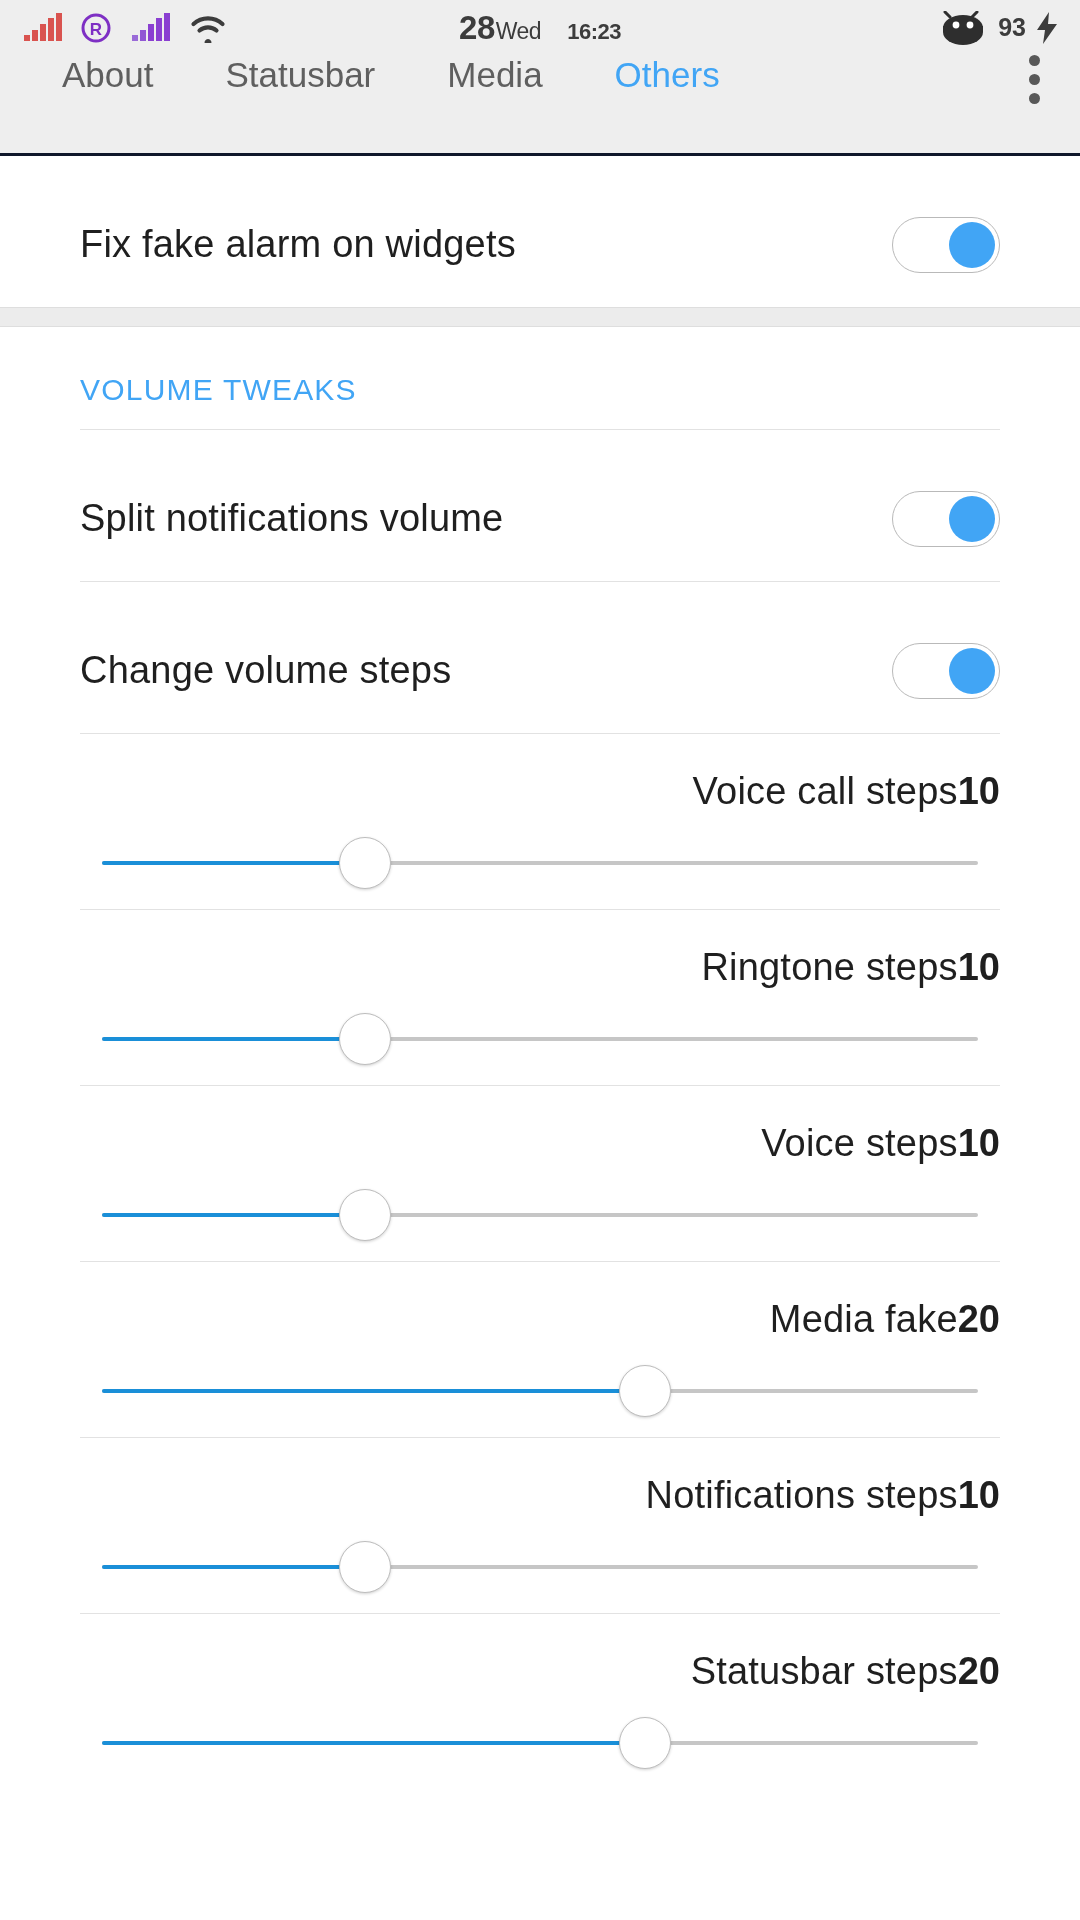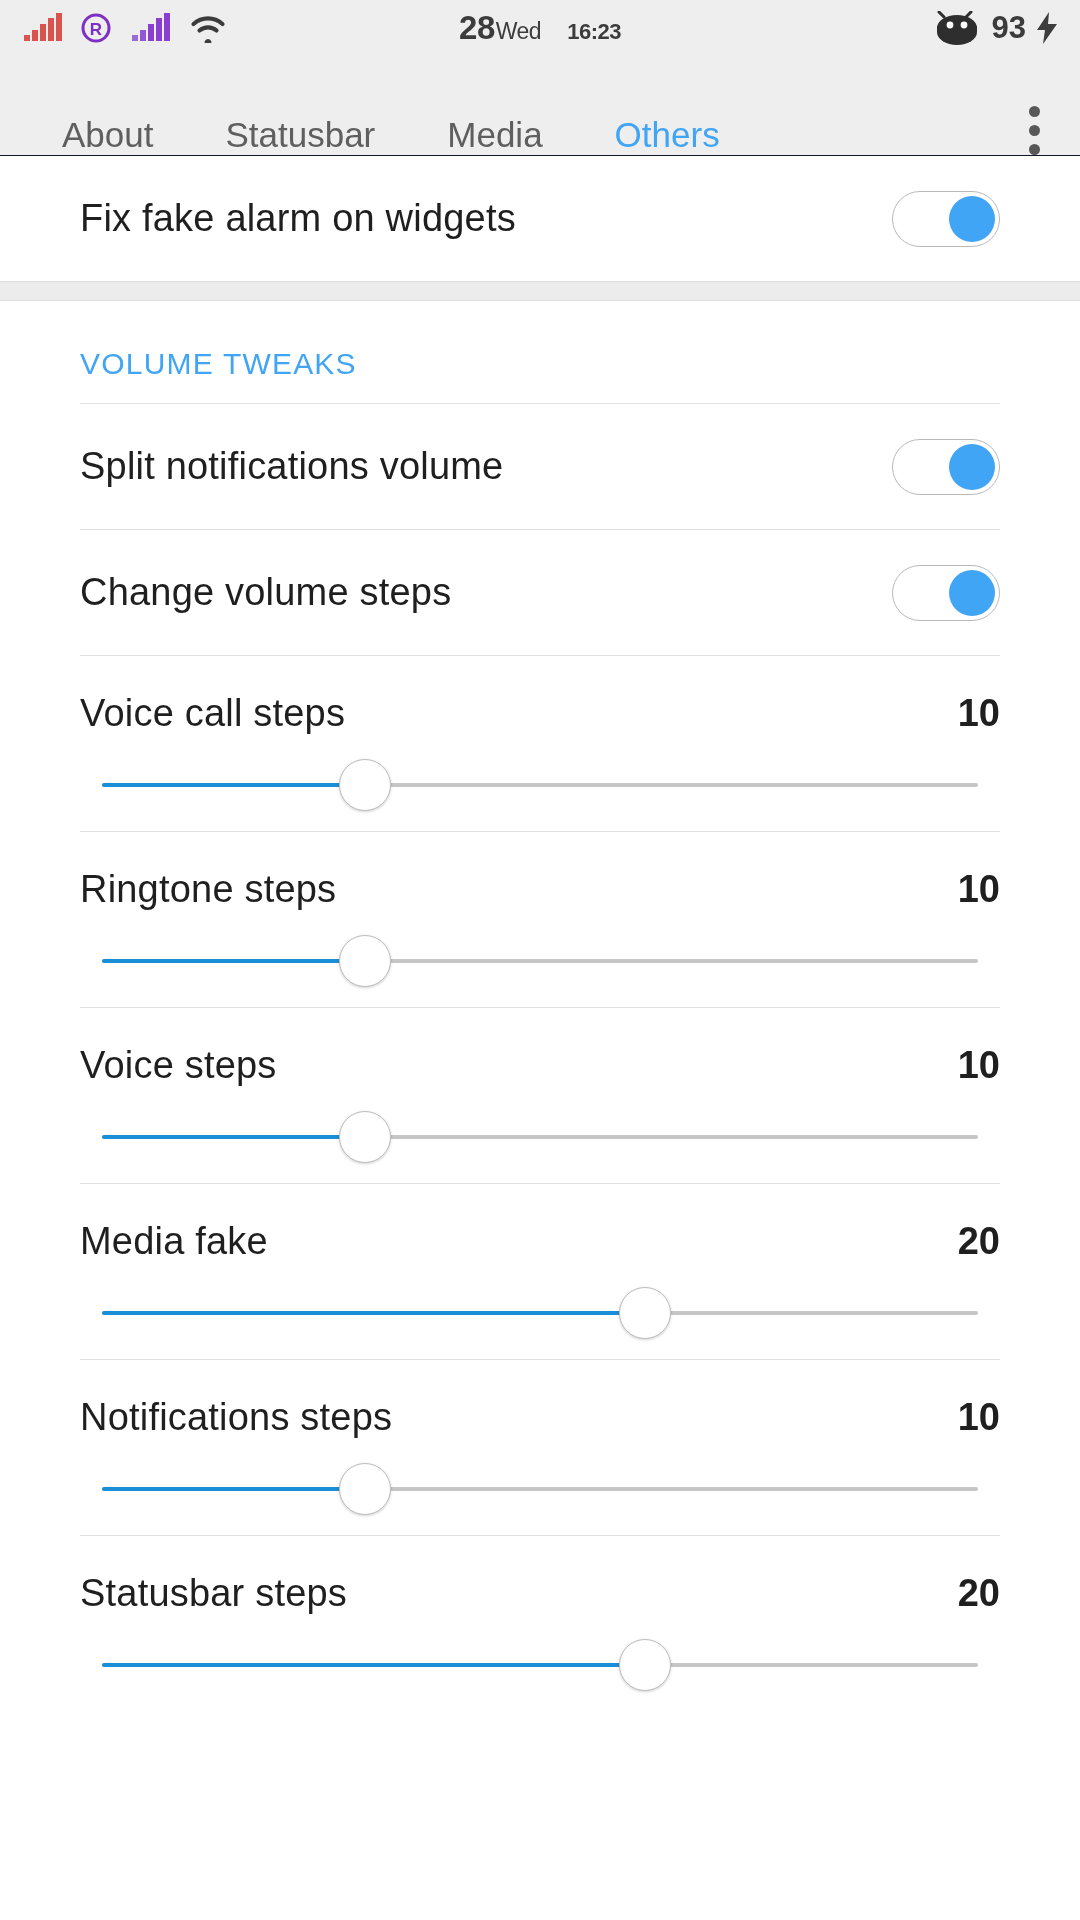--- a/index.html
+++ b/index.html
@@ -28,28 +28,28 @@
     display:flex; align-items:center; justify-content:center;
     pointer-events:none;
   }
   .clock{
     font-size:33px; font-weight:bold; color:#3c3c3c;
     letter-spacing:-0.5px; display:flex; align-items:baseline;
   }
   .clock .day-num{ font-size:33px; font-weight:bold; }
   .clock .day-name{ font-size:23px; font-weight:normal; margin-left:1px; }
   .clock .time{ margin-left:26px; font-size:22px; font-weight:bold; }
-  .batt-num{ font-size:31px; font-weight:bold; color:#3c3c3c; }
+  .batt-num{ font-size:25px; font-weight:bold; color:#3c3c3c; }
 
   
   .tabbar{
     height:101px; width:100%;
     background:#eeeeee;
-    border-bottom:1px solid #0f172a;
-    display:flex; align-items:flex-end;
+    border-bottom:3px solid #0f172a;
+    display:flex; align-items:flex-start;
     position:relative;
   }
   .tabs{
     display:flex; align-items:center;
     flex:1; padding-left:62px; gap:0;
   }
   .tab{
     font-size:35px; color:#5f5f5f;
     padding:0 36px; white-space:nowrap;
   }
@@ -64,21 +64,21 @@
     background:#585858; display:block;
   }
 
   
   .content{ width:100%; background:#ffffff; }
   .row{
     position:relative; width:100%;
     padding:0 80px;
     display:flex; align-items:center; justify-content:space-between;
   }
-  .toggle-row{ height:125px; }
+  .toggle-row{ height:125px;margin-top:26px; }
   .row-label{
     font-size:38px; color:#1f1f1f; font-weight:normal;
     letter-spacing:0.2px;
   }
   .divider{
     height:1px; background:#e2e2e2;
     margin:0 80px;
   }
   .gap{ height:20px; background:#ececec; border-top:1px solid #dedede; border-bottom:1px solid #dedede; }
 
@@ -96,21 +96,21 @@
   }
   .switch .knob{
     position:absolute; top:50%; transform:translateY(-50%);
     width:46px; height:46px; border-radius:50%;
     background:#41a5f5; right:4px;
   }
 
   
   .slider-row{ padding:0 80px; }
   .slider-head{
-    display:flex; align-items:center; justify-content:space-between;
+    display:flex; align-items:center; justify-content:flex-end;
     padding-top:36px; padding-bottom:4px;
   }
   .slider-val{
     font-size:38px; font-weight:bold; color:#1f1f1f;
   }
   .slider-wrap{
     position:relative; height:92px;
     margin:0 22px 0 22px;
     display:flex; align-items:center;
   }

